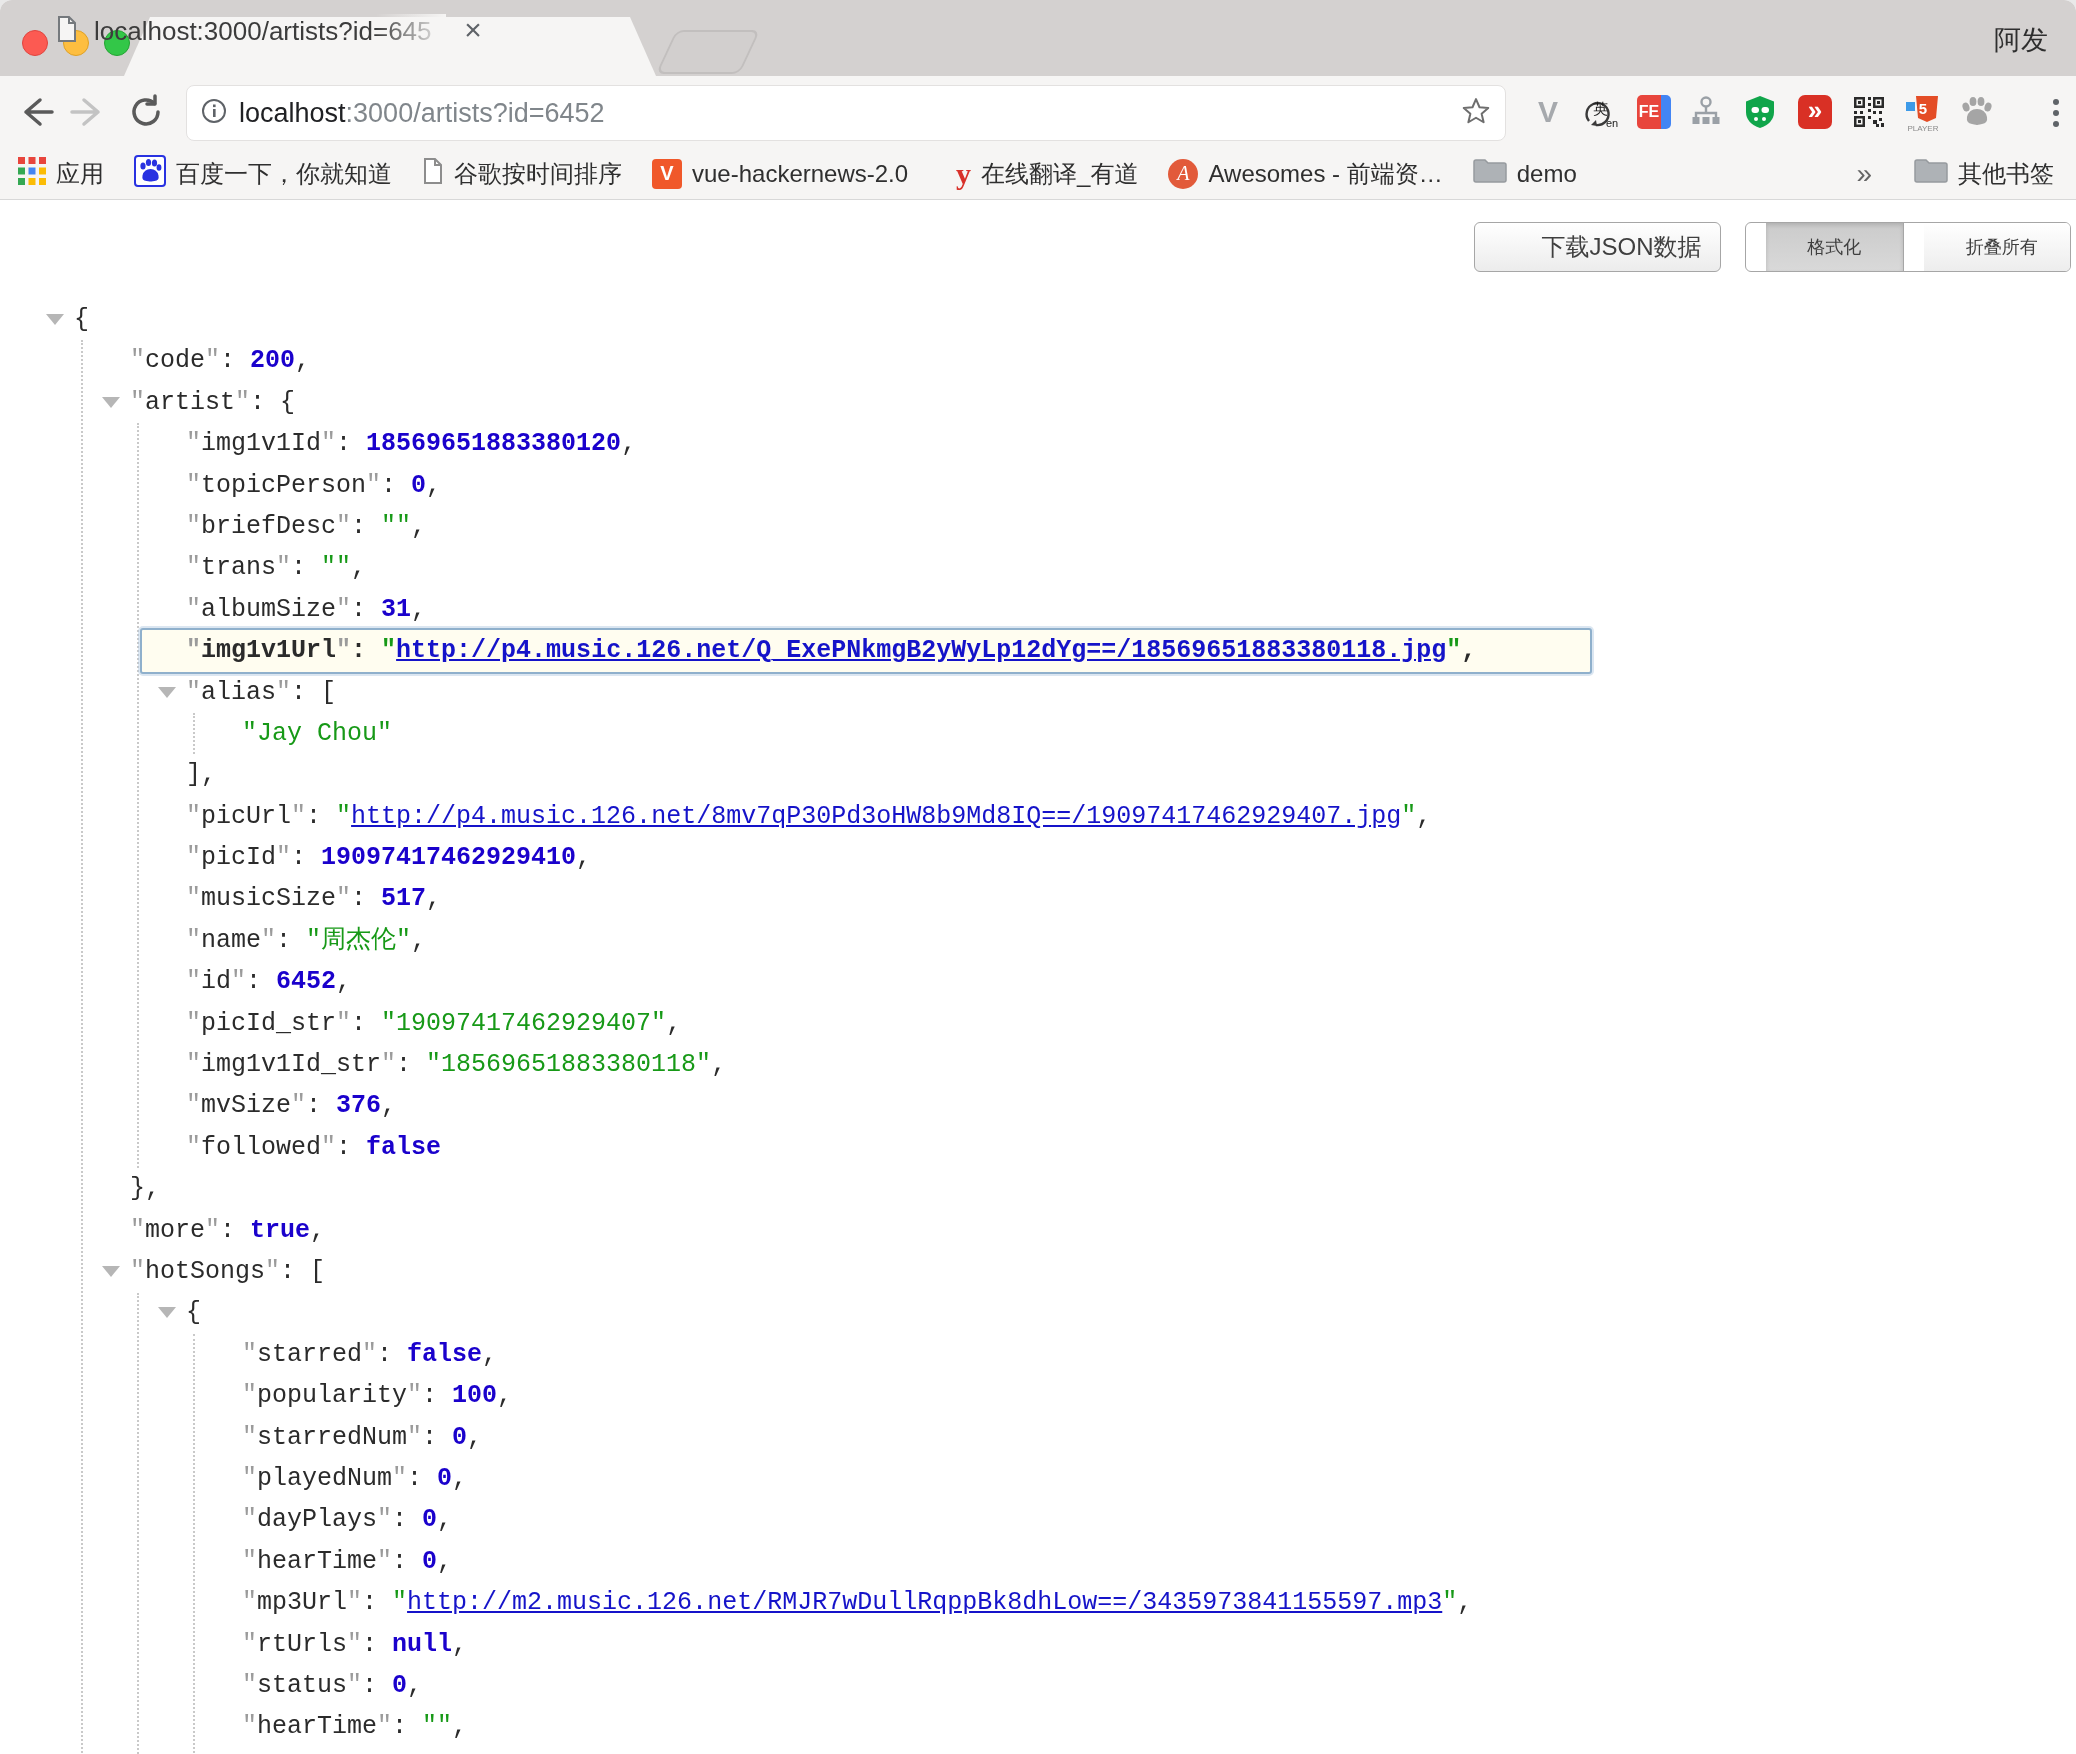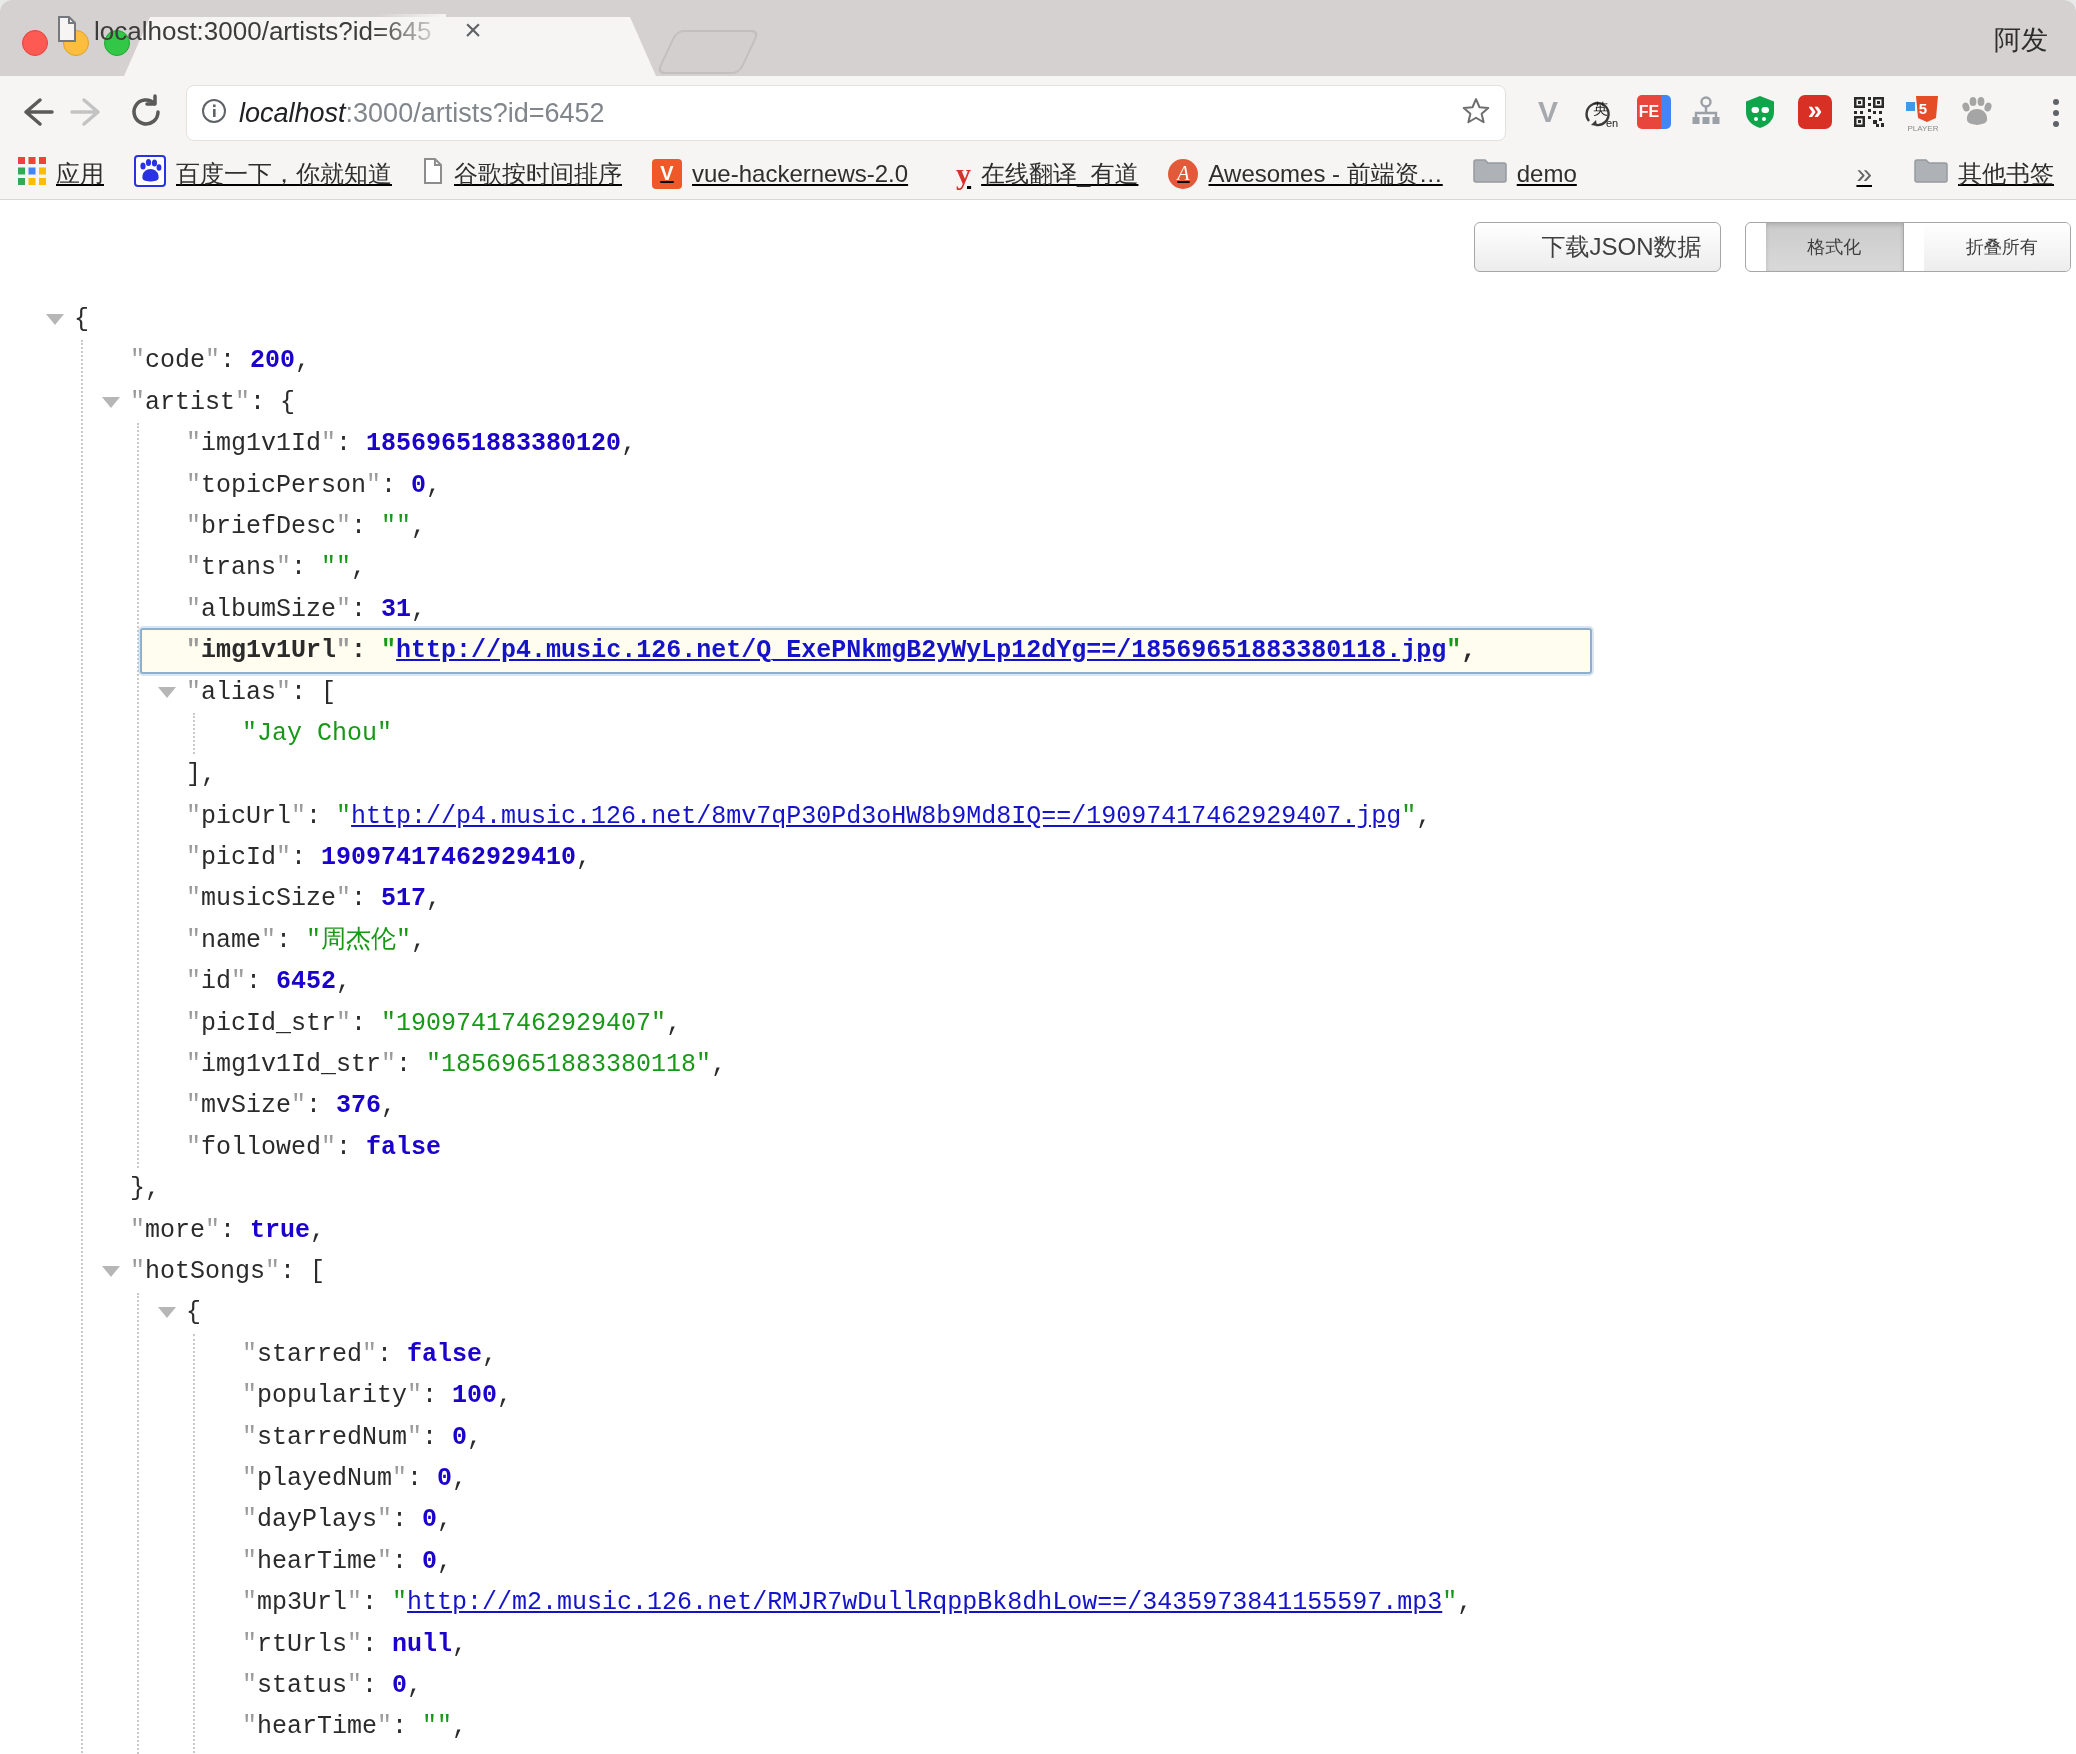--- a/index.html
+++ b/index.html
@@ -27,38 +27,38 @@
   .newtab{position:absolute;left:666px;top:30px;width:80px;height:40px;background:#d2cfce;
           border:2px solid #c2bfbe;border-radius:8px;transform:skewX(-25deg);}
   .profile{position:absolute;right:28px;top:22px;font-size:27px;color:#2e2e2e;}
   
   .toolbar{position:absolute;top:76px;left:0;right:0;height:72px;background:#f6f5f4;}
   .navbtn{position:absolute;top:16px;width:40px;height:40px;}
   .addr{position:absolute;left:186px;top:9px;width:1320px;height:56px;background:#fff;
         border:1px solid #e3e1e0;border-radius:8px;box-sizing:border-box;
         display:flex;align-items:center;padding:0 14px;}
   .addr-url{font-size:27px;margin-left:12px;white-space:nowrap;}
-  .addr-host{color:#202124;font-style:italic;}
+  .addr-host{color:#202124;}
   .addr-rest{color:#80868b;}
   .addr-star{margin-left:auto;}
   .ext{position:absolute;top:14px;display:flex;align-items:center;justify-content:center;
        width:40px;height:44px;}
   .extletter{font-size:30px;font-weight:bold;color:#a6a9ad;}
   .fe-ic{width:34px;height:34px;border-radius:5px;overflow:hidden;display:flex;}
   .fe-red{background:#e8453c;width:24px;color:#fff;font-size:16px;font-weight:bold;
           display:flex;align-items:center;justify-content:center;}
   .fe-blue{background:#4285f4;width:10px;}
   .media-ic{width:34px;height:34px;border-radius:7px;background:#d93025;color:#fff;
             font-size:26px;font-weight:bold;display:flex;align-items:center;
             justify-content:center;line-height:1;padding-bottom:4px;box-sizing:border-box;}
   .menu-dots{position:absolute;right:14px;top:22px;width:12px;height:30px;}
   
   .bookmarks{position:absolute;top:148px;left:0;right:0;height:52px;background:#f6f5f4;
              border-bottom:1px solid #d8d8d8;display:flex;align-items:center;
-             padding:0 18px;box-sizing:border-box;text-decoration:underline;}
+             padding:0 18px;box-sizing:border-box;}
   .bm{display:flex;align-items:center;gap:10px;margin-right:30px;font-size:24px;color:#2f2f2f;
       white-space:nowrap;}
   .bm-gap{margin-right:48px;}
   .vue-ic{width:30px;height:30px;border-radius:4px;background:#f0582a;color:#fff;
           font-weight:bold;font-size:20px;display:flex;align-items:center;justify-content:center;}
   .yd-ic{color:#d8312a;font-size:30px;font-weight:bold;font-family:"Liberation Serif",serif;}
   .aw-ic{width:30px;height:30px;border-radius:50%;background:#e25a3a;color:#fff;
          font-family:"Liberation Serif",serif;font-style:italic;font-size:20px;
          display:flex;align-items:center;justify-content:center;}
   .bm-right{margin-left:auto;display:flex;align-items:center;gap:14px;}

